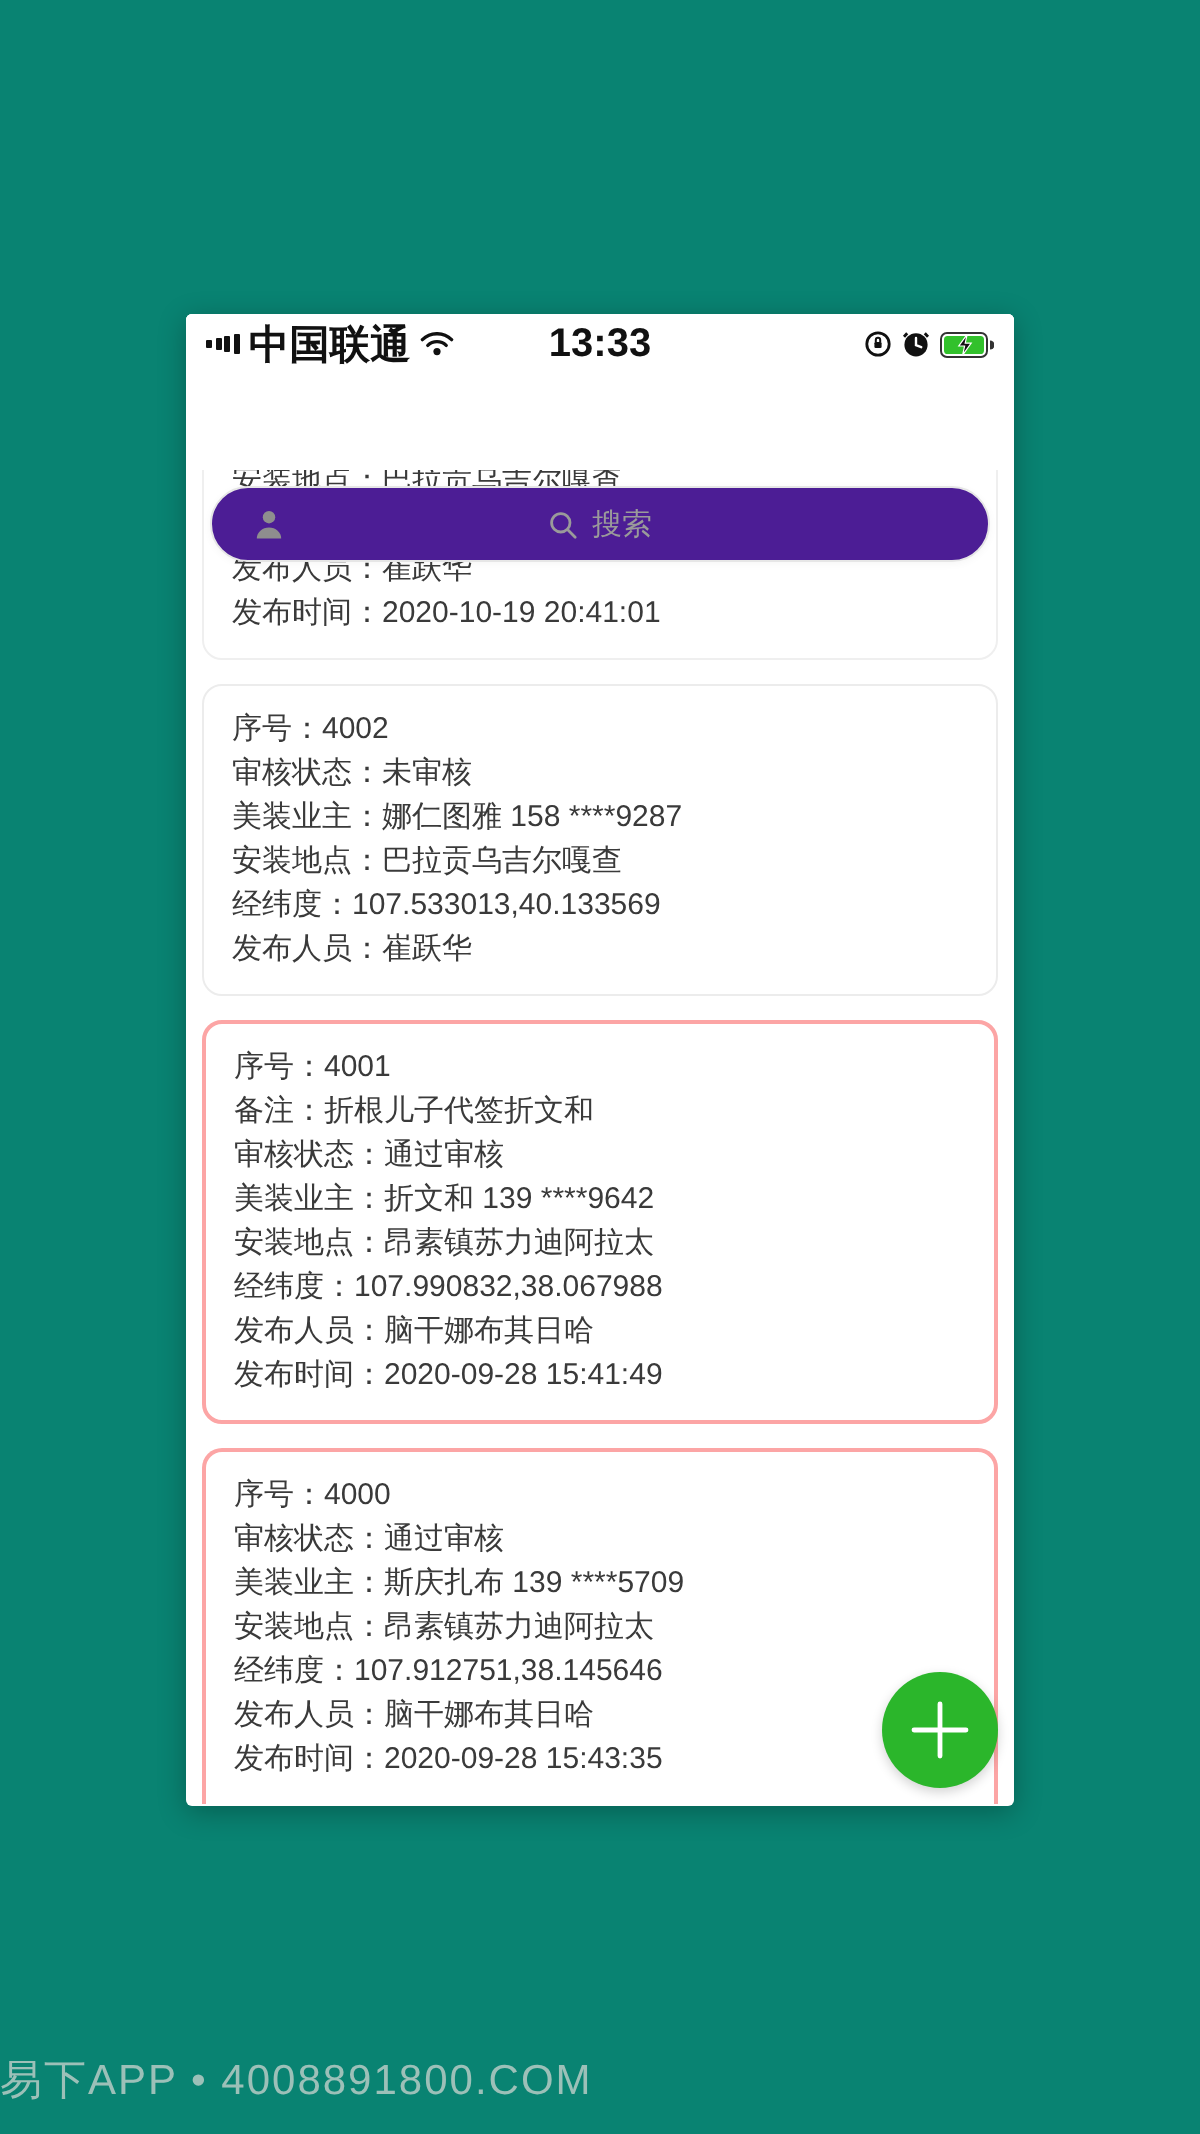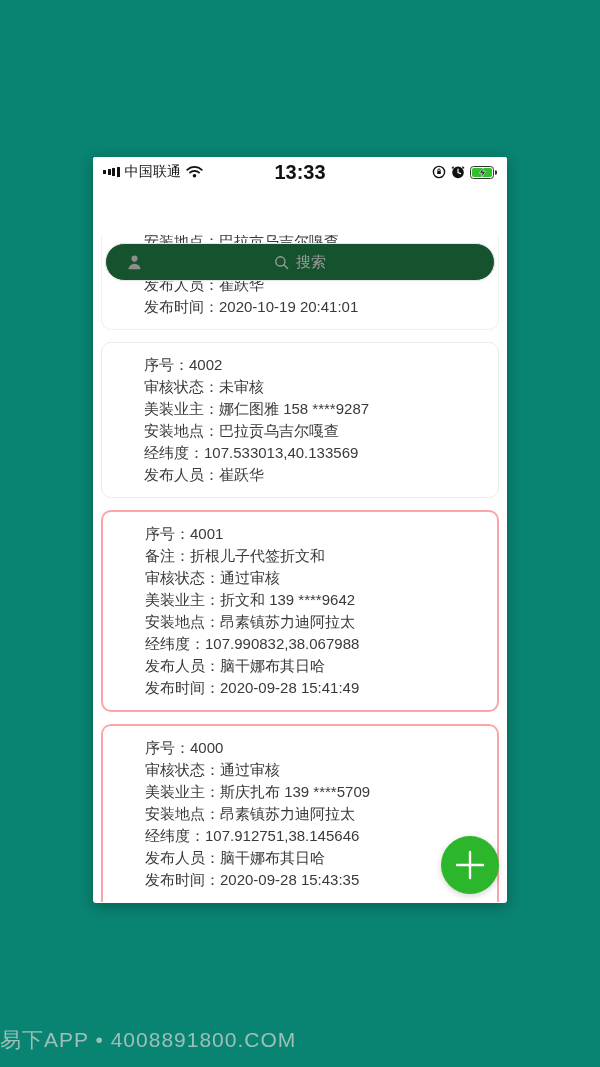--- a/index.html
+++ b/index.html
@@ -7,43 +7,43 @@
   .canvas{position:relative;width:600px;height:1067px;background:#098372;overflow:hidden;}
 
   
   .phone{position:absolute;left:93px;top:157px;width:414px;height:746px;background:#ffffff;
          border-radius:3px;overflow:hidden;box-shadow:0 3px 14px rgba(0,0,0,.28);}
 
   
   .status-bar{position:absolute;top:0;left:0;right:0;height:30px;z-index:30;display:flex;
               align-items:center;justify-content:space-between;padding:0 10px;background:#fff;}
   .sb-left,.sb-right{display:flex;align-items:center;gap:5px;}
-  .sb-carrier{font-size:14px;font-weight:400;color:#111;letter-spacing:.2px;text-align:right;}
+  .sb-carrier{font-size:20px;font-weight:700;color:#111;letter-spacing:.2px;text-align:right;}
   .sb-time{position:absolute;left:0;right:0;text-align:center;font-size:20px;font-weight:700;color:#111;}
   .signal{display:flex;align-items:flex-end;gap:1.5px;height:11px;}
   .signal i{display:block;width:3px;background:#111;border-radius:.5px;}
   .signal i:nth-child(1){height:4px;} .signal i:nth-child(2){height:6px;}
   .signal i:nth-child(3){height:8px;} .signal i:nth-child(4){height:10px;}
 
   
   .list{position:absolute;inset:0;z-index:1;}
   .card{margin:12px 8px 0 8px;background:#fff;border:1px solid #ececec;border-radius:10px;
         padding:11px 14px;color:#3a3a3a;font-size:15px;line-height:22px;}
   .card--hl{border:2px solid #fca5a5;}
   .card--partial{margin-top:61px;border-color:#efefef;}
-  .card-line{white-space:nowrap;overflow:hidden;margin-left:28px;}
+  .card-line{white-space:nowrap;overflow:hidden;}
   .gap-line{height:22px;}
   .card--last{border-bottom-left-radius:0;border-bottom-right-radius:0;border-bottom:none;}
 
   
   .header-cover{position:absolute;top:0;left:0;right:0;height:78px;background:#fff;z-index:10;}
 
   
   .search-bar{position:absolute;top:86px;left:12px;width:390px;height:38px;z-index:20;
-              background:#14532d;border:1px solid #e6e6e6;border-radius:19px;
+              background:#4c1d95;border:1px solid #e6e6e6;border-radius:19px;
               display:flex;align-items:center;box-shadow:0 1px 4px rgba(0,0,0,.04);}
   .search-user{position:absolute;left:20px;top:10px;}
   .search-center{flex:1;display:flex;align-items:center;justify-content:center;gap:7px;color:#9a9a9a;font-size:15px;}
 
   
   .fab{position:absolute;left:348px;top:679px;width:58px;height:58px;border-radius:50%;
        background:#2bb62b;border:none;z-index:25;display:flex;align-items:center;justify-content:center;
        box-shadow:0 2px 6px rgba(0,0,0,.18);padding:0;cursor:pointer;}
 
   

